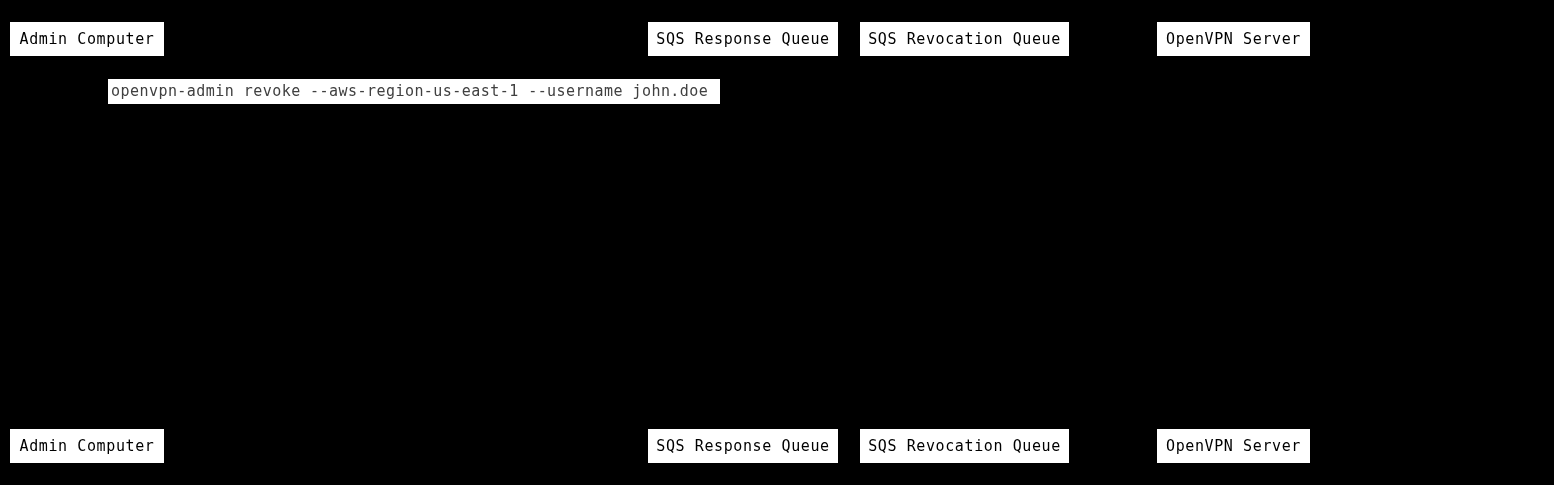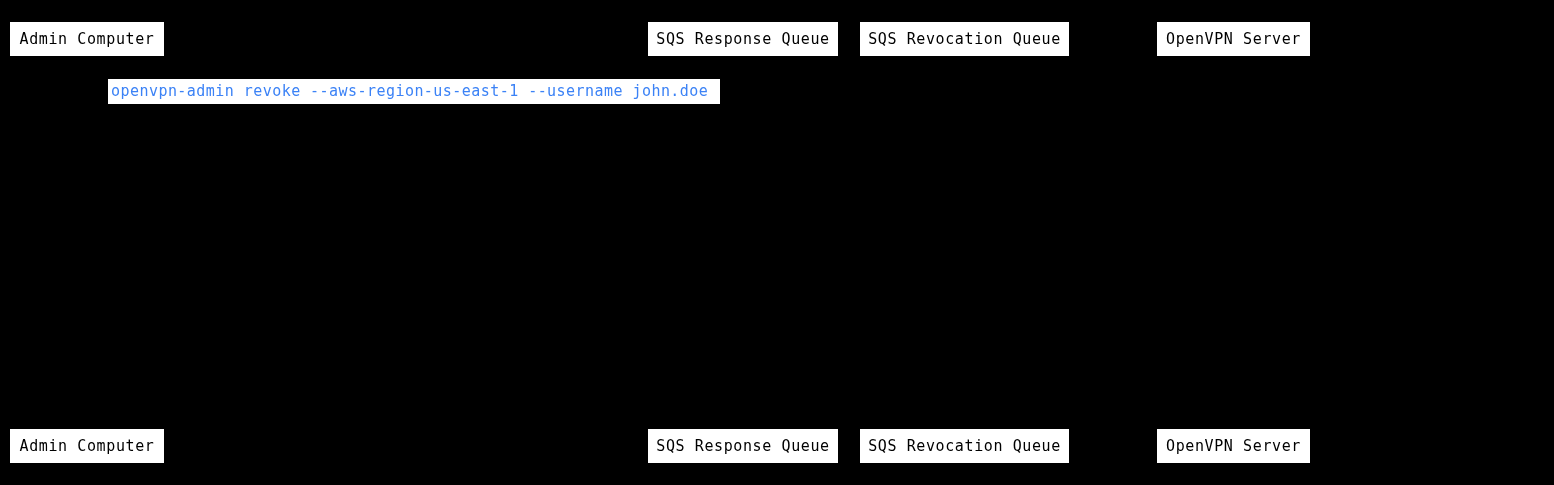--- a/index.html
+++ b/index.html
@@ -35,21 +35,21 @@
     font-size: 15px;
     line-height: 1;
     letter-spacing: 0.6px;
     white-space: nowrap;
     font-family: "DejaVu Sans Mono", "Liberation Mono", monospace;
     text-align: center;
   }
   .msg-box {
     position: absolute;
     background: #ffffff;
-    color: #3b82f6;
+    color: #404040;
     box-sizing: border-box;
     display: flex;
     align-items: center;
     justify-content: flex-start;
     font-size: 15px;
     line-height: 1;
     letter-spacing: 0.45px;
     white-space: pre;
     padding: 0 3px;
     font-family: "DejaVu Sans Mono", "Liberation Mono", monospace;

